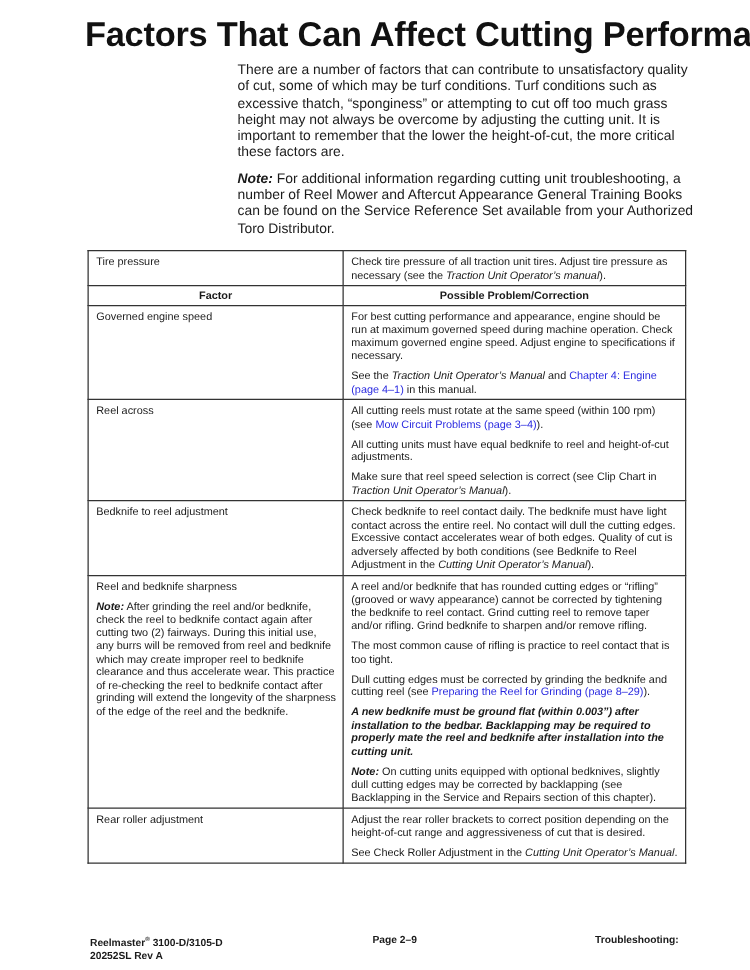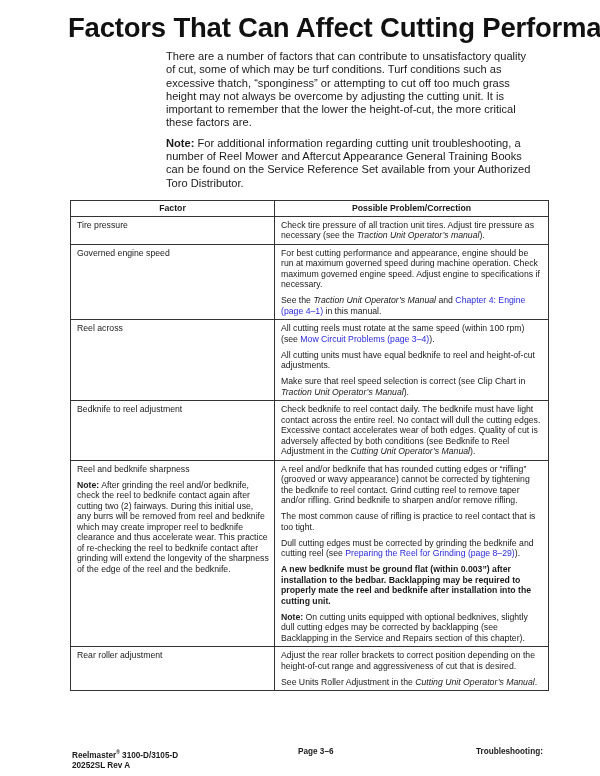--- a/index.html
+++ b/index.html
@@ -1,23 +1,23 @@
 <!DOCTYPE html>
 <html><head>
 <meta charset="utf-8">
 <style>
   html, body { margin:0; padding:0; background:#ffffff; }
   body { width:600px; height:776px; position:relative; overflow:hidden; color:#1a1a1a;
          font-family:"Liberation Sans", sans-serif; }
   .title { position:absolute; left:68px; top:12px; margin:0; font-size:27.5px; font-weight:bold;
            letter-spacing:-0.2px; color:#111; white-space:nowrap; }
-  .intro { position:absolute; left:166px; top:50px; width:370px; font-size:11.1px; line-height:13.3px; }
+  .intro { position:absolute; left:190px; top:50px; width:370px; font-size:11.1px; line-height:13.3px; }
   .intro p { margin:0 0 7px 0; }
   .link { color:#2a2ae0; }
-  .bold { font-weight:bold; }
+  .bold { font-weight:bold;font-style:italic; }
   table.ft { position:absolute; left:70px; top:200px; width:479px; border-collapse:collapse;
              font-size:8.7px; line-height:10.5px; }
   table.ft td, table.ft th { border:1.3px solid #333; vertical-align:top; padding:3px 5px 3px 6px; }
   table.ft th { font-weight:bold; text-align:center; padding:2px 5px; }
   table.ft td.fac { width:192px; }
   table.ft td p { margin:0 0 5.5px 0; }
   table.ft td p:last-child { margin-bottom:0; }
   .footer { position:absolute; top:747px; font-size:8.2px; font-weight:bold; line-height:10px; }
   .f-left { left:72px; }
   .f-center { left:298px; }
@@ -30,29 +30,29 @@
 <h1 class="title">Factors That Can Affect Cutting Performance</h1>
 
 <div class="intro">
   <p>There are a number of factors that can contribute to unsatisfactory quality of cut, some of which may be turf conditions. Turf conditions such as excessive thatch, “sponginess” or attempting to cut off too much grass height may not always be overcome by adjusting the cutting unit. It is important to remember that the lower the height-of-cut, the more critical these factors are.</p>
   <p><span class="bold">Note:</span><span> For additional information regarding cutting unit troubleshooting, a number of Reel Mower and Aftercut Appearance General Training Books can be found on the Service Reference Set available from your Authorized Toro Distributor.</span></p>
 </div>
 
 <table class="ft">
   <tbody>
       <tr>
-    <th>Factor</th>
-    <th>Possible Problem/Correction</th>
-  </tr>
-
-  <tr>
     <td class="fac">Tire pressure</td>
     <td>
       <p><span>Check tire pressure of all traction unit tires. Adjust tire pressure as necessary (see the </span><i>Traction Unit Operator’s manual</i><span>).</span></p>
     </td>
+  </tr>
+
+  <tr>
+    <th>Factor</th>
+    <th>Possible Problem/Correction</th>
   </tr>
 
   <tr>
     <td class="fac">Governed engine speed</td>
     <td>
       <p>For best cutting performance and appearance, engine should be run at maximum governed speed during machine operation. Check maximum governed engine speed. Adjust engine to specifications if necessary.</p>
       <p><span>See the </span><i>Traction Unit Operator’s Manual</i><span> and </span><a class="link">Chapter 4: Engine (page 4–1)</a><span> in this manual.</span></p>
     </td>
   </tr>
 
@@ -84,24 +84,24 @@
       <p><span>Dull cutting edges must be corrected by grinding the bedknife and cutting reel (see </span><a class="link">Preparing the Reel for Grinding (page 8–29)</a><span>).</span></p>
       <p class="bold">A new bedknife must be ground flat (within 0.003”) after installation to the bedbar. Backlapping may be required to properly mate the reel and bedknife after installation into the cutting unit.</p>
       <p><span class="bold">Note:</span><span> On cutting units equipped with optional bedknives, slightly dull cutting edges may be corrected by backlapping (see Backlapping in the Service and Repairs section of this chapter).</span></p>
     </td>
   </tr>
 
   <tr>
     <td class="fac">Rear roller adjustment</td>
     <td>
       <p>Adjust the rear roller brackets to correct position depending on the height-of-cut range and aggressiveness of cut that is desired.</p>
-      <p><span>See Units Roller Adjustment in the </span><i>Cutting Unit Operator’s Manual</i><span>.</span></p>
+      <p><span>See Check Roller Adjustment in the </span><i>Cutting Unit Operator’s Manual</i><span>.</span></p>
     </td>
   </tr>
 </tbody>
   </table>
 
 <div class="footer f-left">
   <div><span>Reelmaster</span><sup>®</sup><span> 3100-D/3105-D</span></div>
   <div>20252SL  Rev A</div>
 </div>
-<div class="footer f-center">Page  3–6</div>
+<div class="footer f-center">Page  2–9</div>
 <div class="footer f-right">Troubleshooting:</div>
 
 </body></html>

